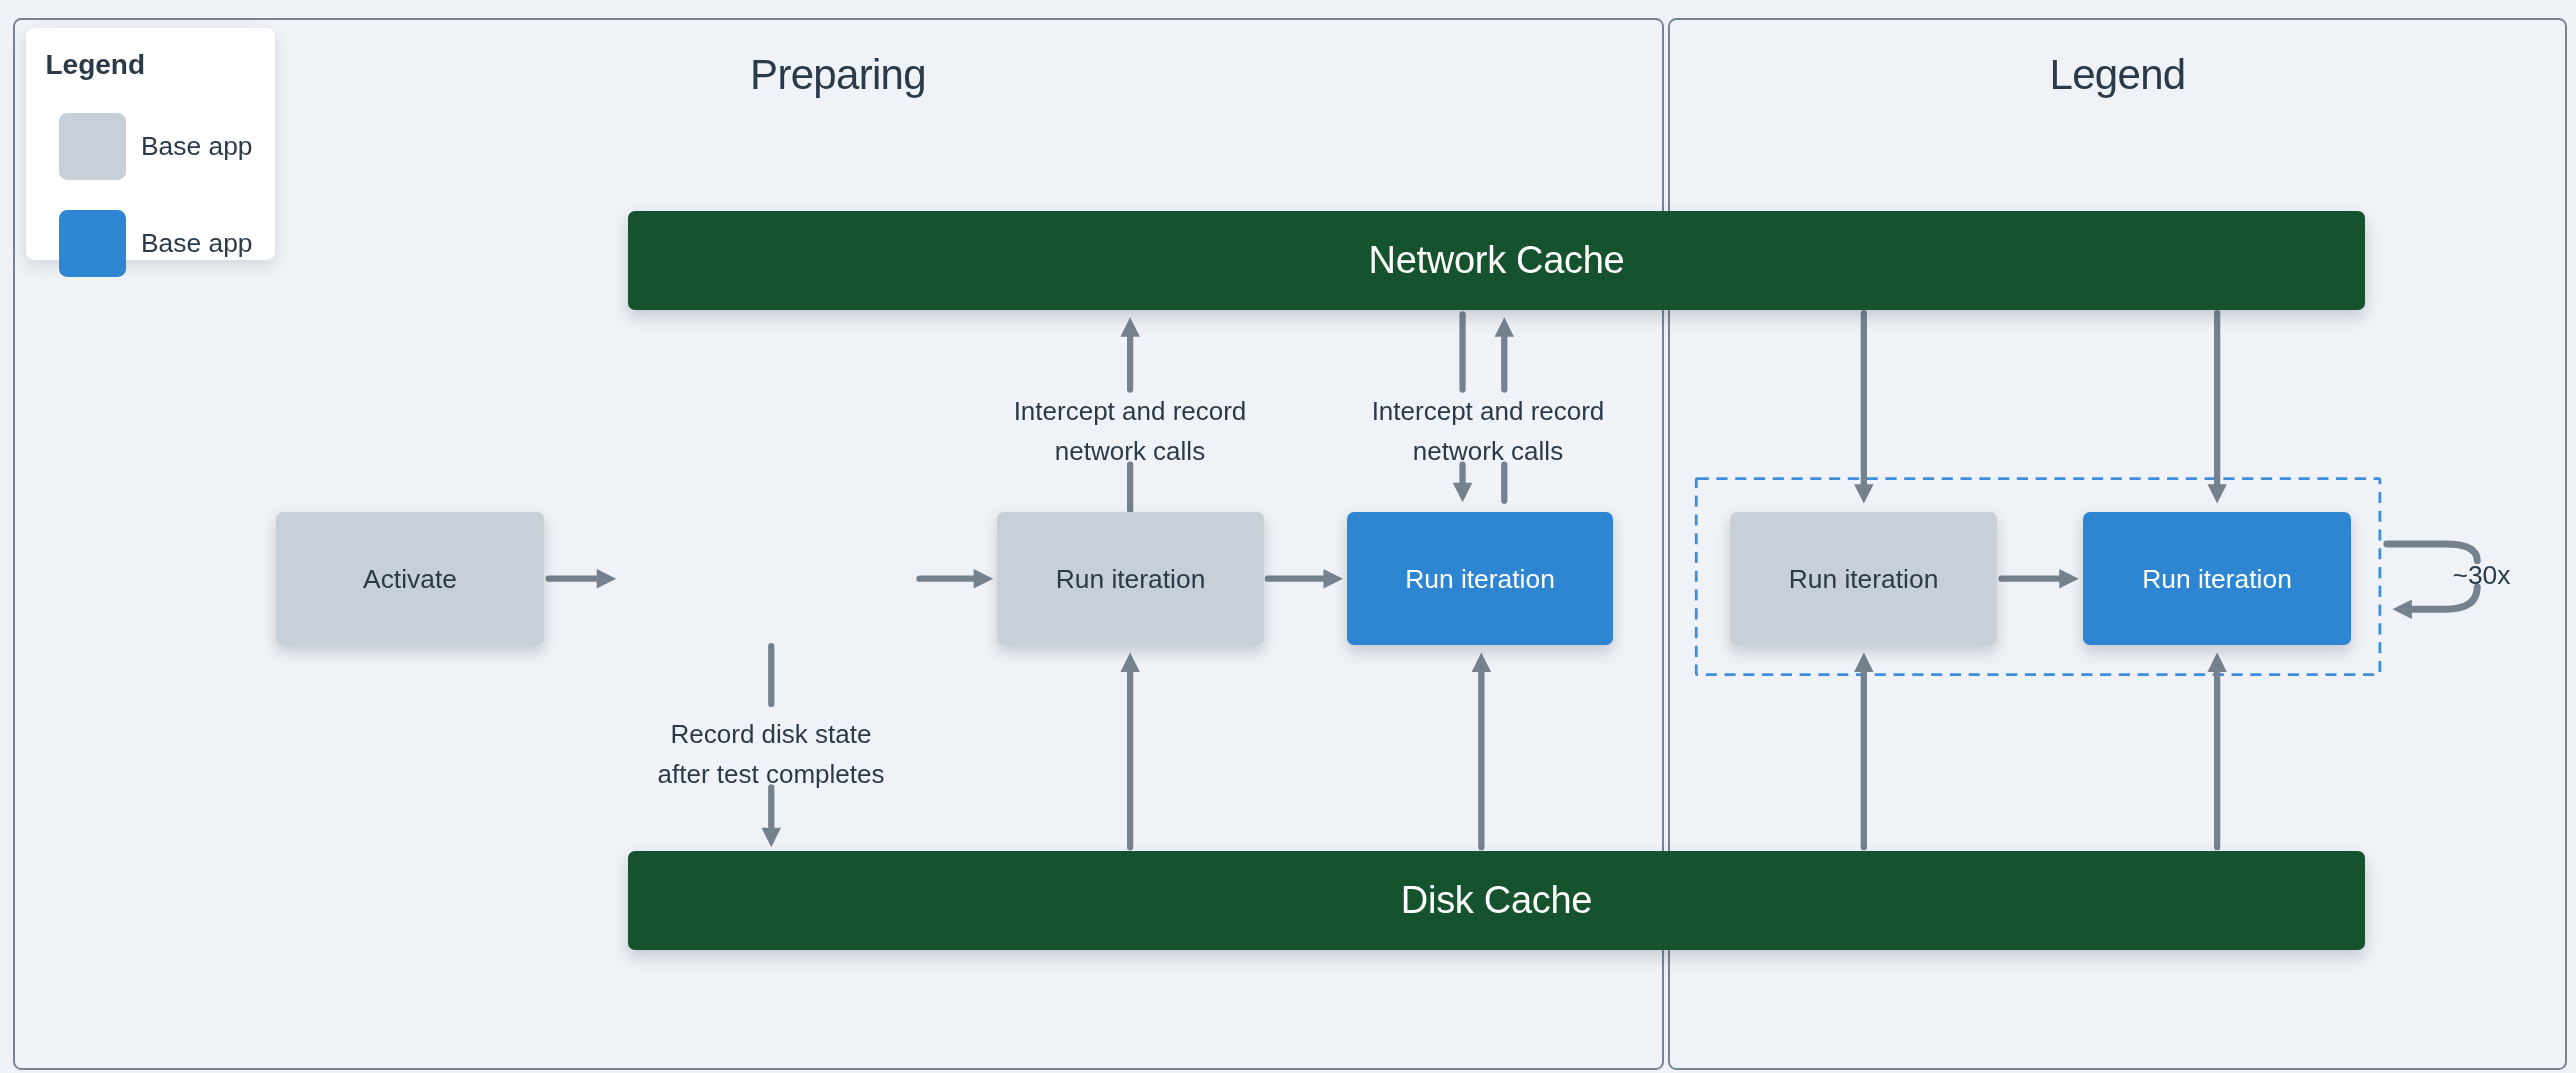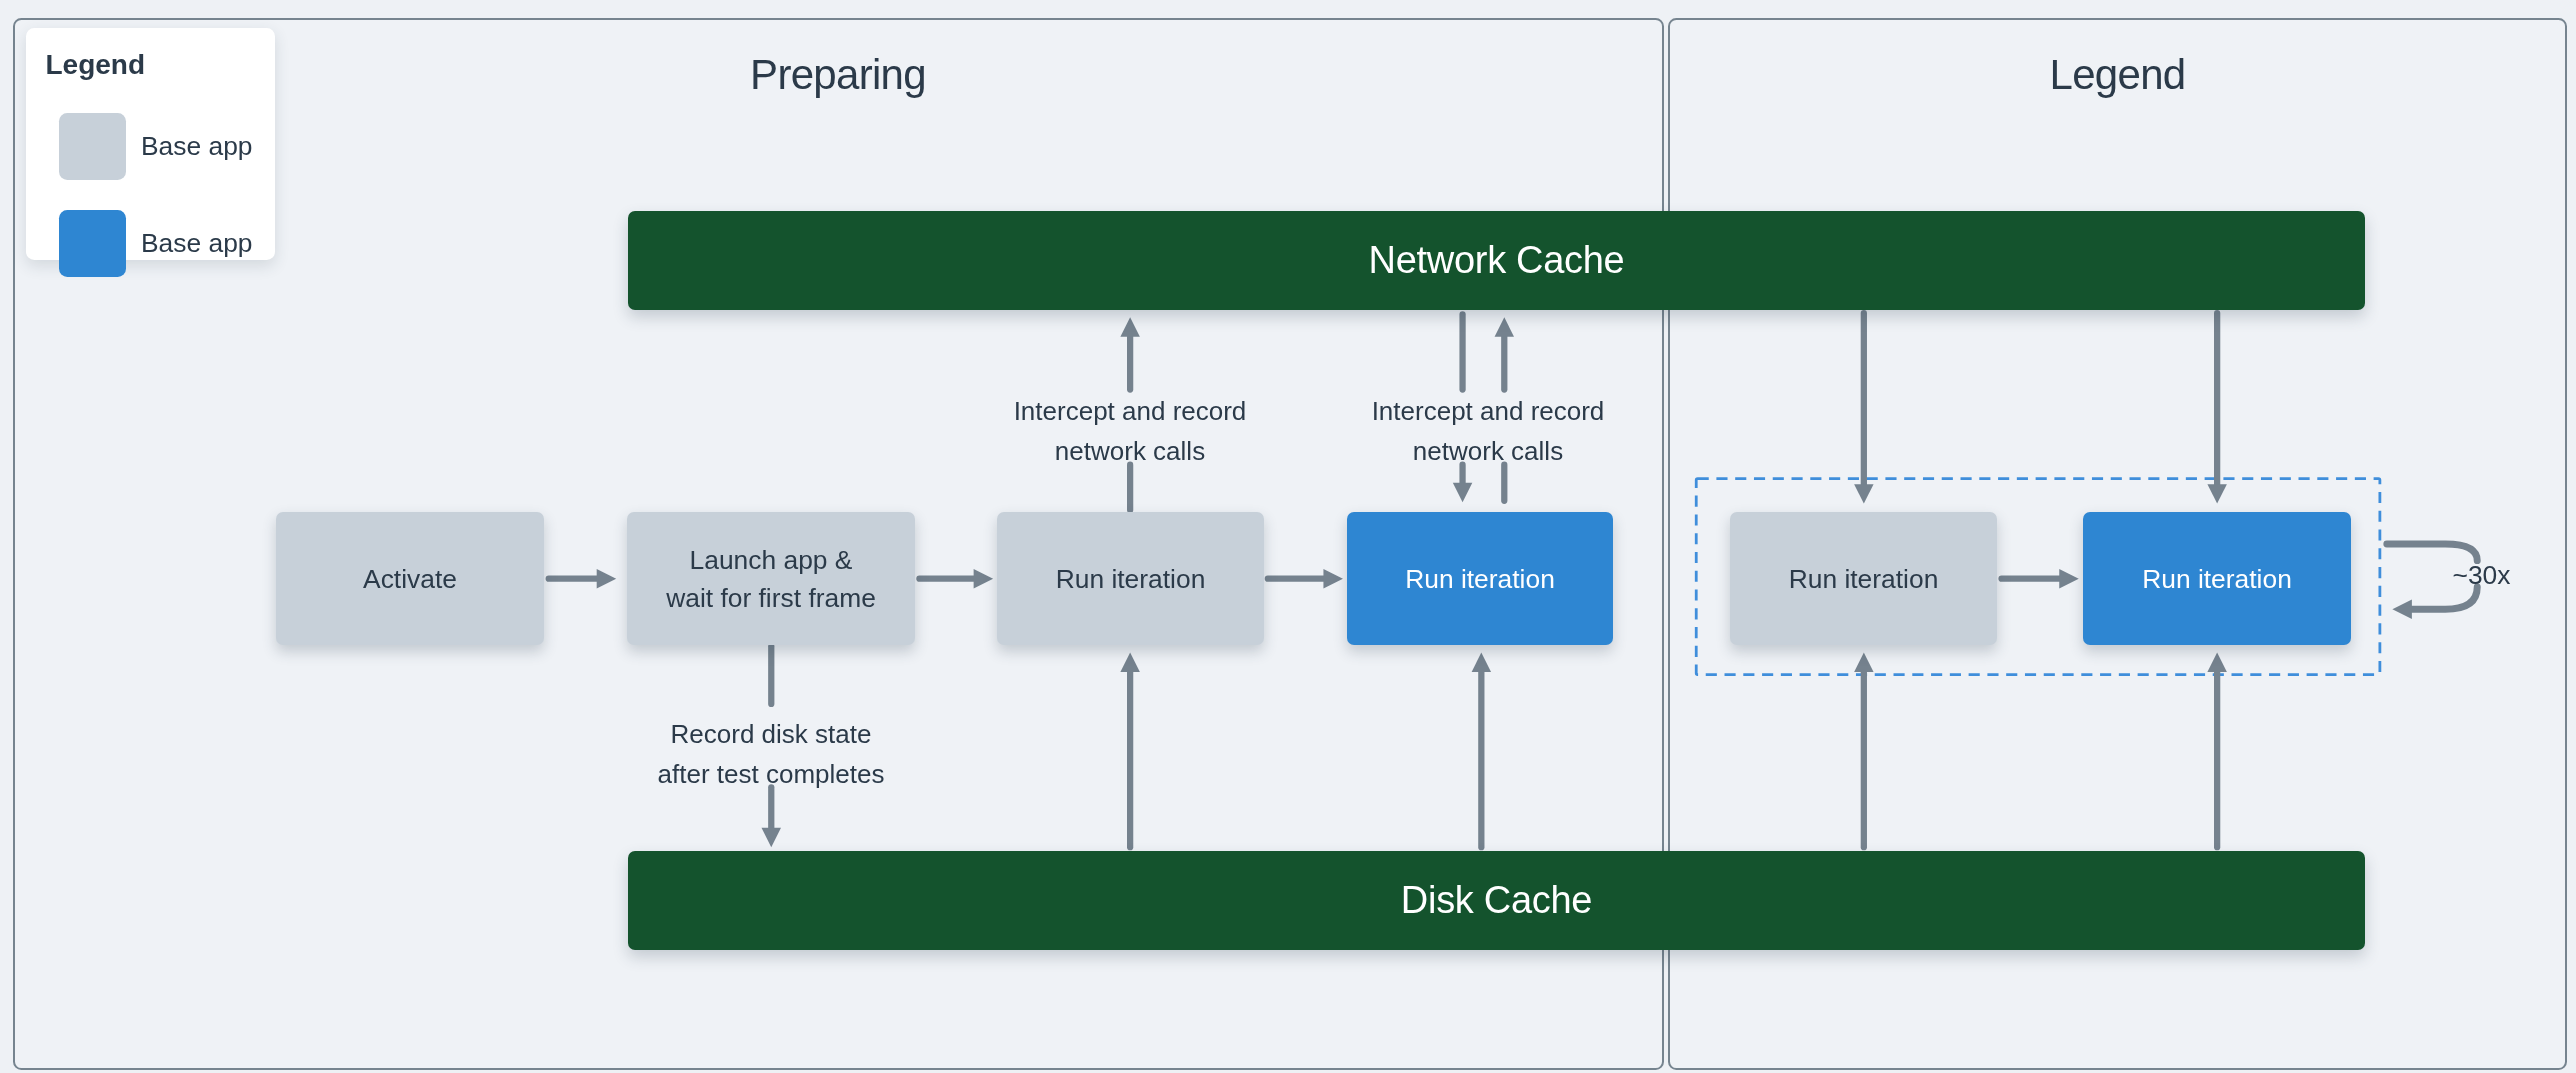--- a/index.html
+++ b/index.html
@@ -115,23 +115,20 @@
   <div class="cache-bar" id="network-cache">
     <span class="cache-label">Network Cache</span>
   </div>
   <div class="cache-bar" id="disk-cache">
     <span class="cache-label">Disk Cache</span>
   </div>
 
   <div class="node gray" id="node-activate">
     <span>Activate</span>
   </div>
-  <div class="node gray" id="node-launch">
-    <span><span>Launch app &amp;</span><br><span>wait for first frame</span></span>
-  </div>
   <div class="node gray" id="node-run-prep-base">
     <span>Run iteration</span>
   </div>
   <div class="node blue" id="node-run-prep-head">
     <span>Run iteration</span>
   </div>
   <div class="node gray" id="node-run-run-base">
     <span>Run iteration</span>
   </div>
   <div class="node blue" id="node-run-run-head">

